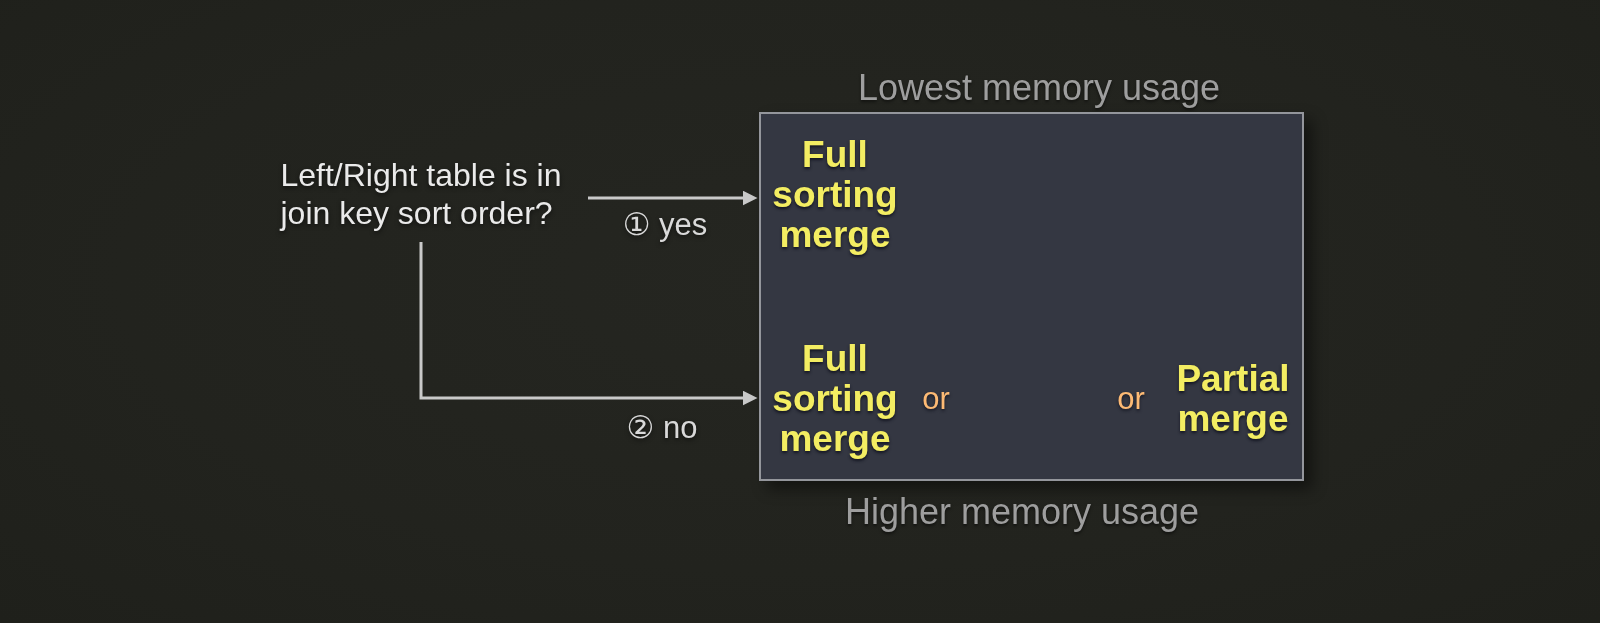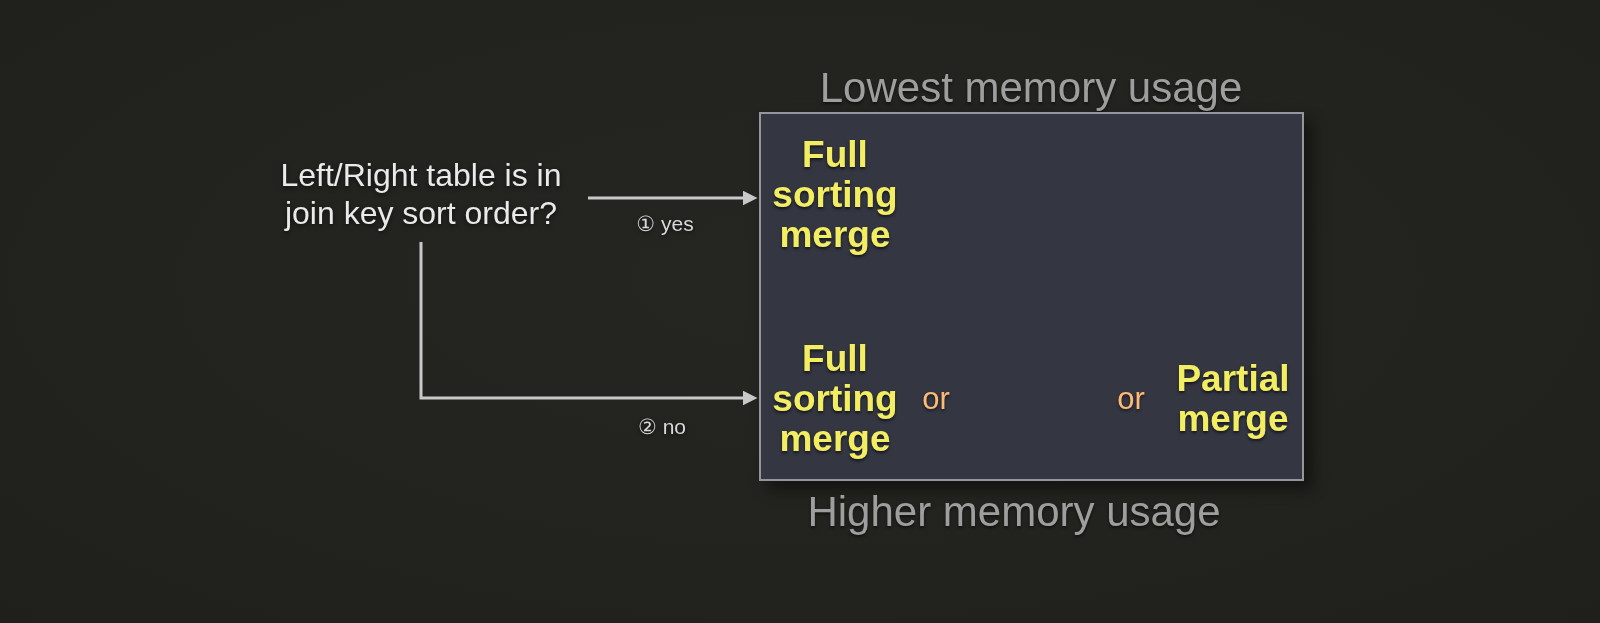--- a/index.html
+++ b/index.html
@@ -21,44 +21,44 @@
     top: 0;
     width: 1600px;
     height: 623px;
   }
   .question {
     position: absolute;
     left: 421px;
     top: 194px;
     transform: translate(-50%, -50%);
     width: max-content;
-    text-align: center;
     white-space: pre-line;
     font-size: 32px;
     line-height: 38px;
     color: #eaeaea;
     text-shadow: 0 2px 4px rgba(0,0,0,0.55);
   }
   .branch-label {
     position: absolute;
     transform: translate(-50%, -50%);
     width: max-content;
-    font-size: 21px;
+    font-size: 31px;
     color: #d9d9d9;
     text-shadow: 0 2px 4px rgba(0,0,0,0.55);
   }
   .branch-yes { left: 665px; top: 224px; }
   .branch-no  { left: 662px; top: 427px; }
   .memory-title {
     position: absolute;
     transform: translate(-50%, -50%);
     width: max-content;
-    font-size: 42px;
+    font-size: 36px;
     color: #9e9e9e;
     text-shadow: 0 2px 3px rgba(0,0,0,0.5);
+    margin-left: 8px;
   }
   .memory-top    { left: 1031px; top: 88px; }
   .memory-bottom { left: 1014px; top: 512px; }
   .algo-box {
     position: absolute;
     left: 759px;
     top: 112px;
     width: 541px;
     height: 365px;
     background: #343742;

